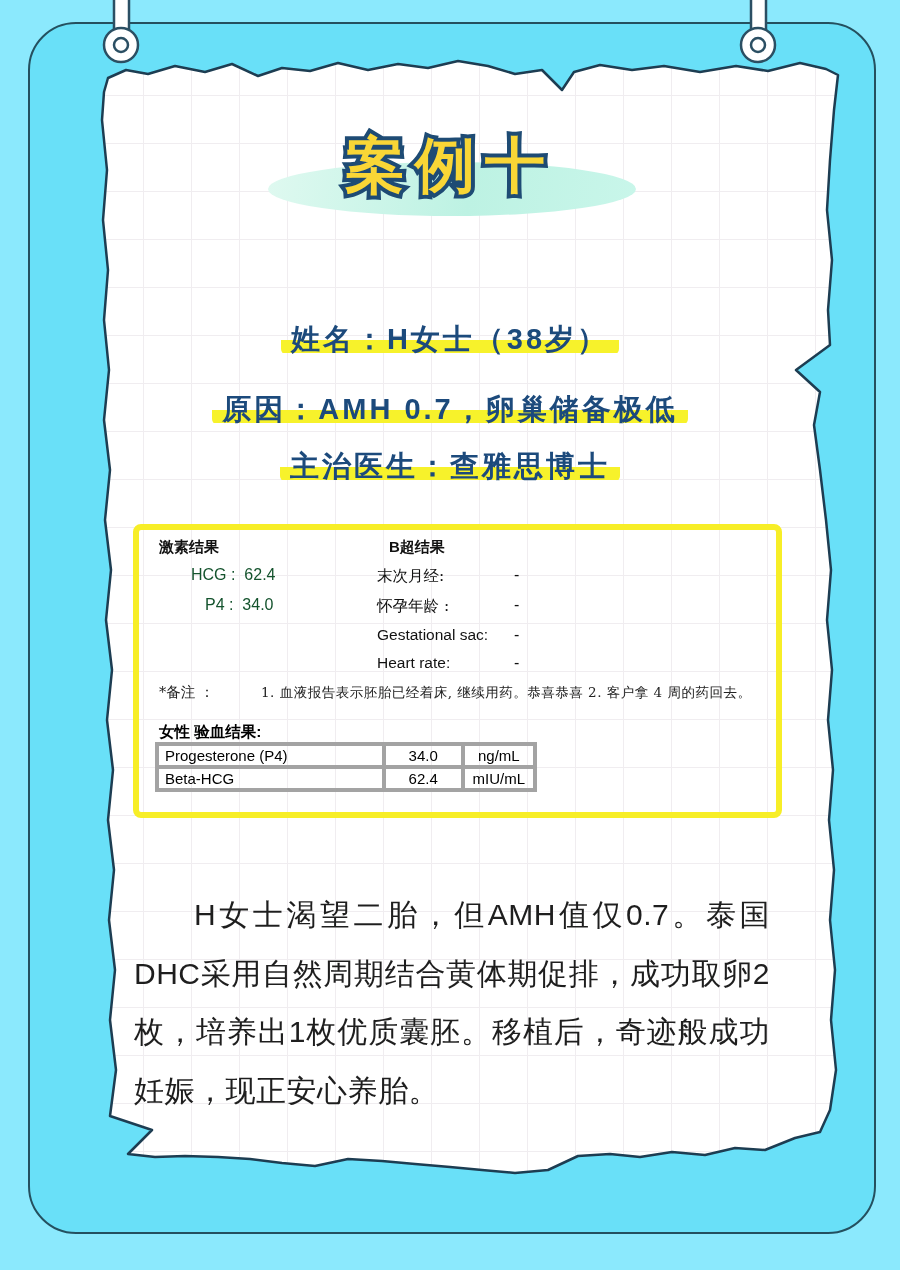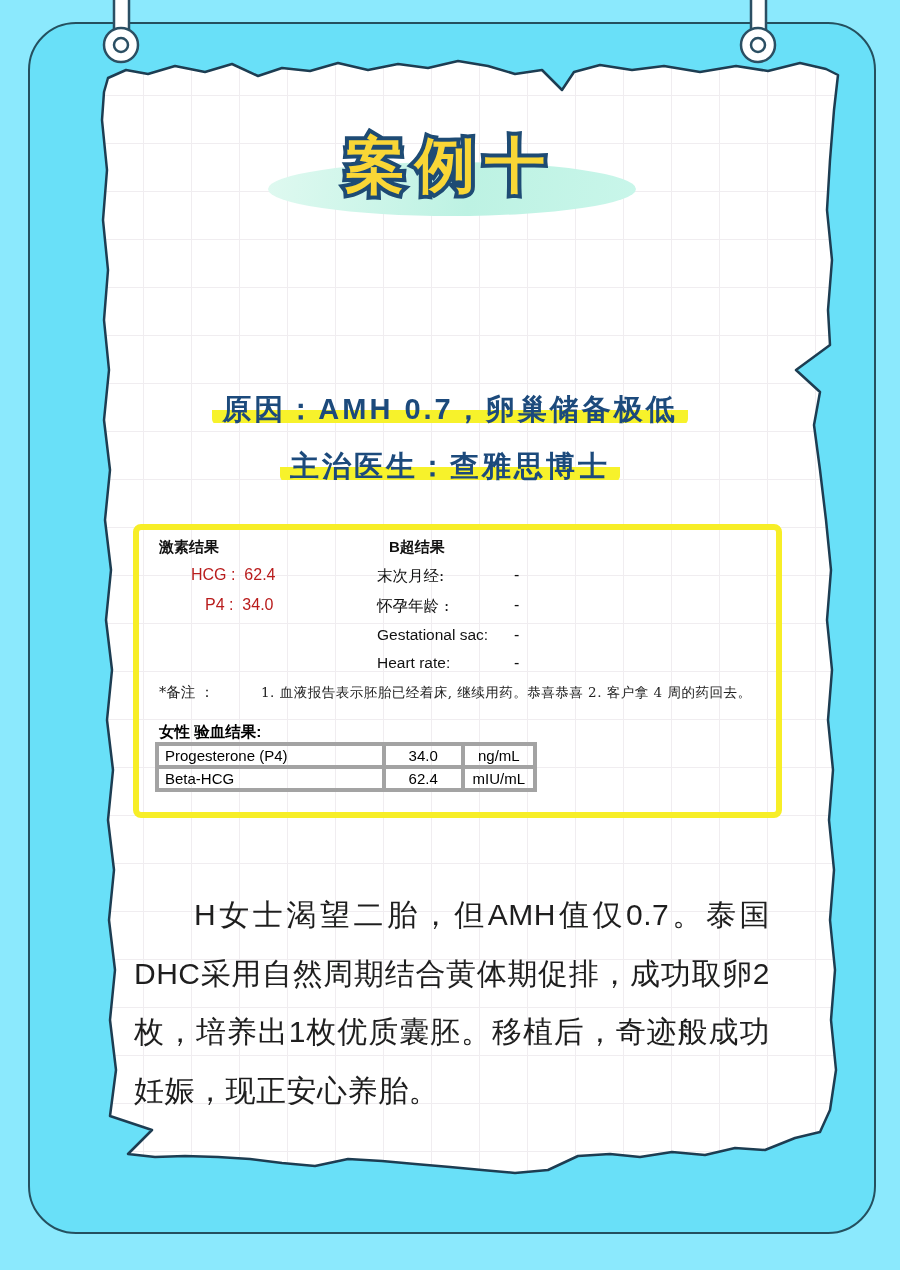--- a/index.html
+++ b/index.html
@@ -37,21 +37,21 @@
     padding:0 10px;border-radius:6px;
   }
   .info-1{top:320px;} .info-2{top:390px;} .info-3{top:447px;}
 
   .result-box{
     position:absolute;left:133px;top:524px;width:637px;height:282px;
     border:6px solid #F7EE27;border-radius:8px;background:transparent;
   }
   .rb-abs{position:absolute;margin:0;}
   .rb-heading{font-size:15px;font-weight:bold;color:#111;}
-  .rb-row-label{font-size:16px;color:#b91c1c;}
+  .rb-row-label{font-size:16px;color:#14532d;}
   .cn-serif{font-family:"DejaVu Serif","Liberation Serif",serif;color:#4a4a4a;}
   .us-row{position:absolute;left:238px;width:170px;font-size:15.5px;color:#111;}
   .us-dash{position:absolute;left:375px;font-size:16px;color:#111;}
   .note-label{left:20px;font-size:14.5px;font-family:"DejaVu Serif","Liberation Serif",serif;color:#222;}
   .note-text{left:122px;right:10px;font-size:13.5px;font-family:"DejaVu Serif","Liberation Serif",serif;color:#222;letter-spacing:0.5px;}
   .blood-heading{left:20px;top:192px;font-size:15.5px;font-weight:bold;color:#000;}
   table.blood{
     position:absolute;left:16px;top:212px;width:382px;
     border-collapse:collapse;font-size:15px;color:#000;
   }
@@ -105,20 +105,21 @@
        L 116,1070 110,1020 115,970 109,920 114,870 108,820 113,770 107,720 112,670
          106,620 111,570 105,520 110,470 104,420 109,370 104,320 108,270 103,220
          107,170 102,120 104,92 Z"></path>
 </svg>
 
 <div class="content">
 
   <div class="title-ellipse"></div>
   <h1 class="big-title title-main">案例十</h1>
 
+  <p class="info-line info-1"><span class="hl">姓名：H女士（38岁）</span></p>
   <p class="info-line info-2"><span class="hl">原因：AMH 0.7，卵巢储备极低</span></p>
   <p class="info-line info-3"><span class="hl">主治医生：查雅思博士</span></p>
 
   <div class="result-box">
 
     <p class="rb-abs rb-heading" style="left:20px;top:8px;">激素结果</p>
     <p class="rb-abs rb-row-label" style="left:52px;top:36px;">
       <span>HCG :</span>&nbsp;&nbsp;<span>62.4</span>
     </p>
     <p class="rb-abs rb-row-label" style="left:66px;top:66px;">

